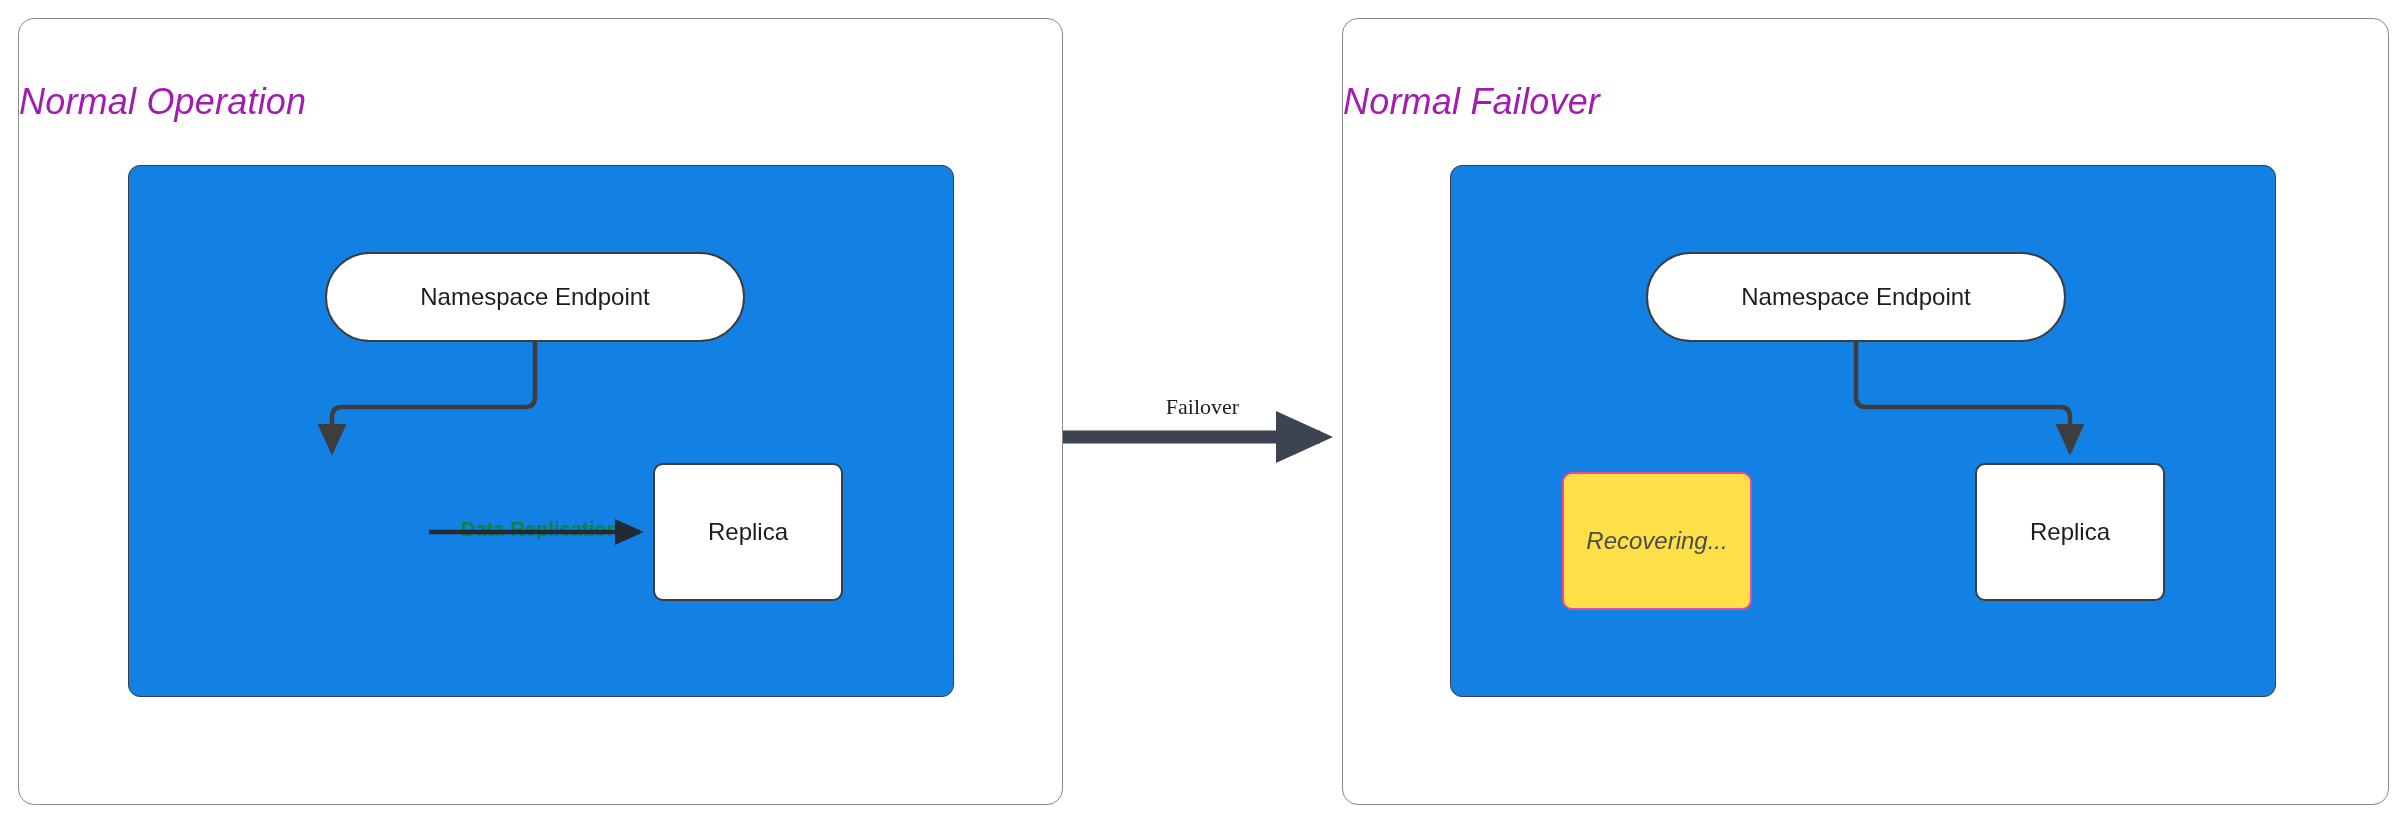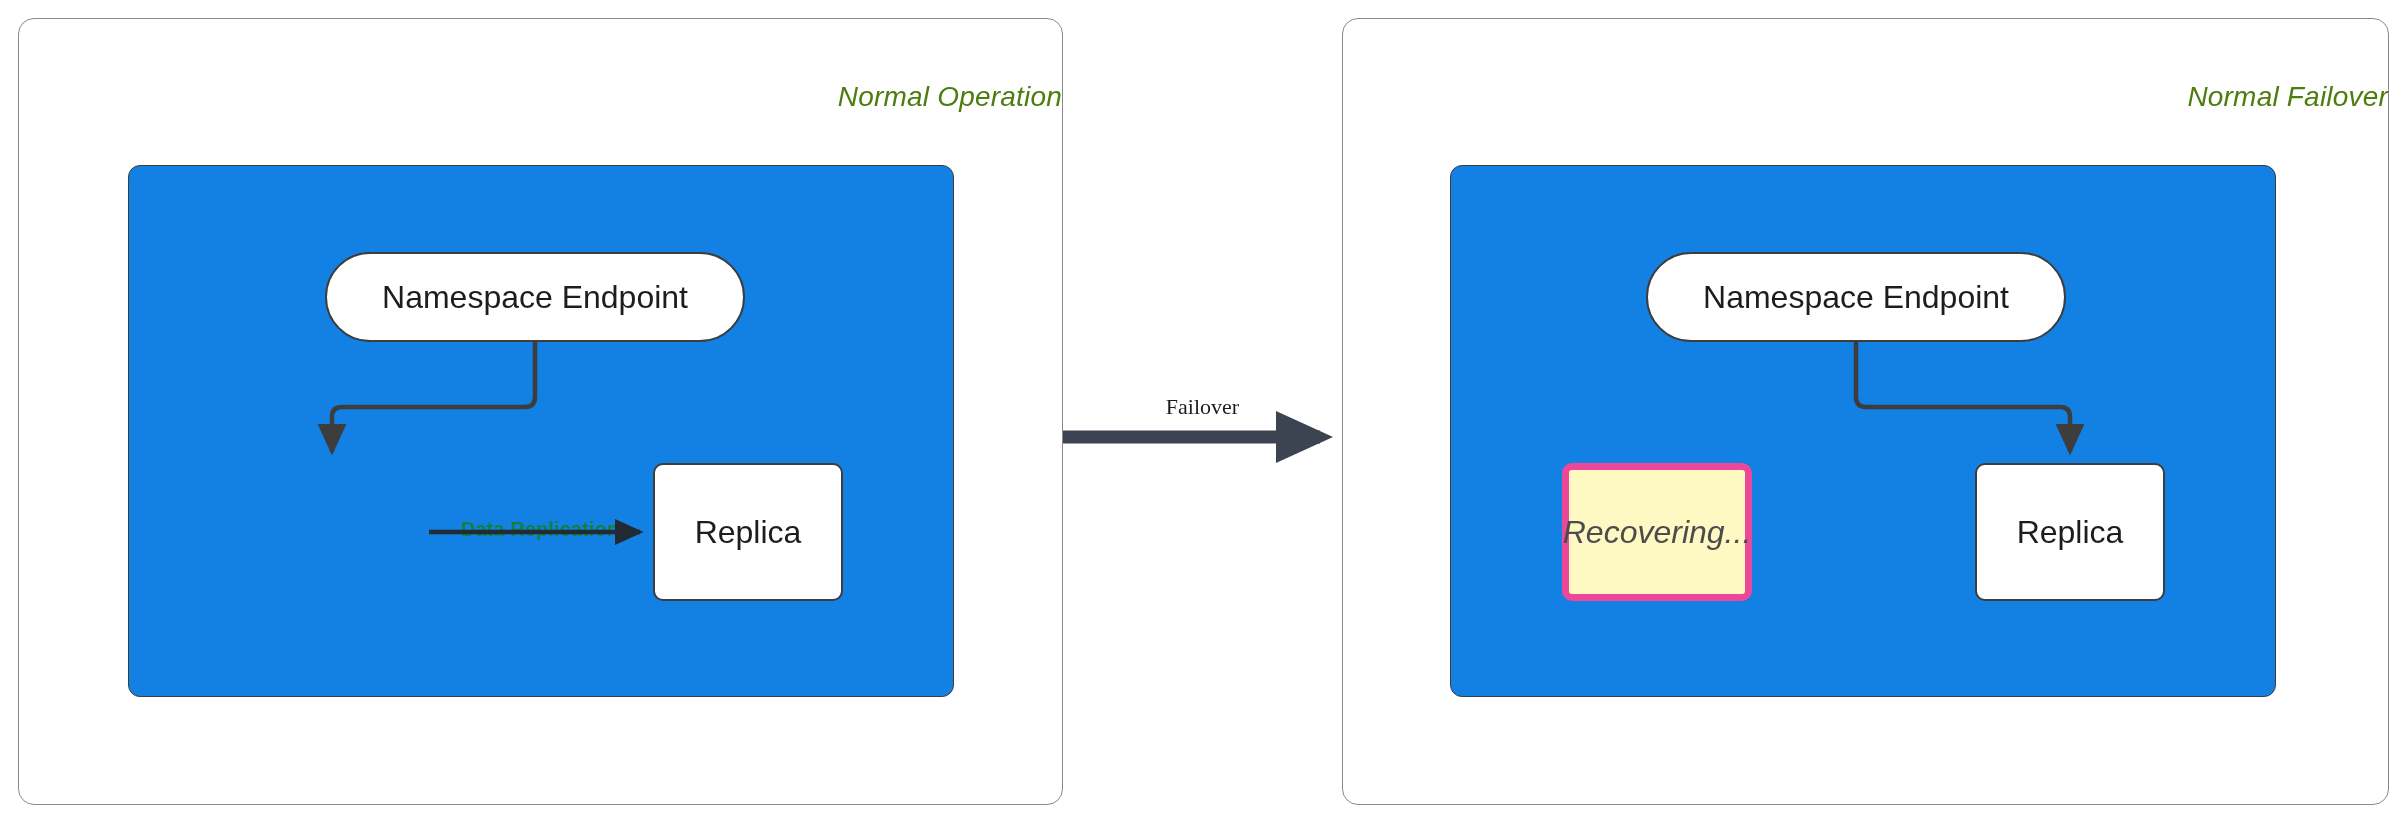--- a/index.html
+++ b/index.html
@@ -29,24 +29,24 @@
     box-sizing: border-box;
   }
   #panel-left  { left: 18px;   top: 18px; width: 1045px; height: 787px; }
   #panel-right { left: 1342px; top: 18px; width: 1047px; height: 787px; }
 
   .panel-title {
     position: absolute;
     left: 0;
     right: 0;
     top: 62px;
-    text-align: right;
+    text-align: left;
     font-style: italic;
-    font-size: 28px;
-    color: #4d7c0f;
+    font-size: 36px;
+    color: #a21caf;
     letter-spacing: 0.2px;
   }
 
   
   .blue-region {
     position: absolute;
     background: #1281E3;
     border: 1.5px solid #3d3d3d;
     border-radius: 12px;
     box-sizing: border-box;
@@ -58,34 +58,35 @@
   .node {
     position: absolute;
     box-sizing: border-box;
     display: flex;
     align-items: center;
     justify-content: center;
     text-align: center;
     background: #ffffff;
     border: 2px solid #3d3d3d;
     color: #1d1d1d;
-    font-size: 32px;
+    font-size: 24px;
     line-height: 1.28;
   }
   .node.pill {
     border-radius: 999px;
   }
   .node.box {
     border-radius: 10px;
   }
   .node.muted {
-    background: #fef9c3;
-    border: 7px solid #ec4899;
+    background: #fde047;
+    border: 2px solid #ec4899;
     color: #4c4c4c;
     font-style: italic;
+    margin-top: 9px;
   }
 
   
   #node-endpoint-left { left: 325px; top: 252px; width: 420px; height: 90px; }
   #node-primary       { left: 237px; top: 463px; width: 190px; height: 138px; }
   #node-replica-left  { left: 653px; top: 463px; width: 190px; height: 138px; }
 
   
   #node-endpoint-right { left: 1646px; top: 252px; width: 420px; height: 90px; }
   #node-recovering     { left: 1562px; top: 463px; width: 190px; height: 138px; }

